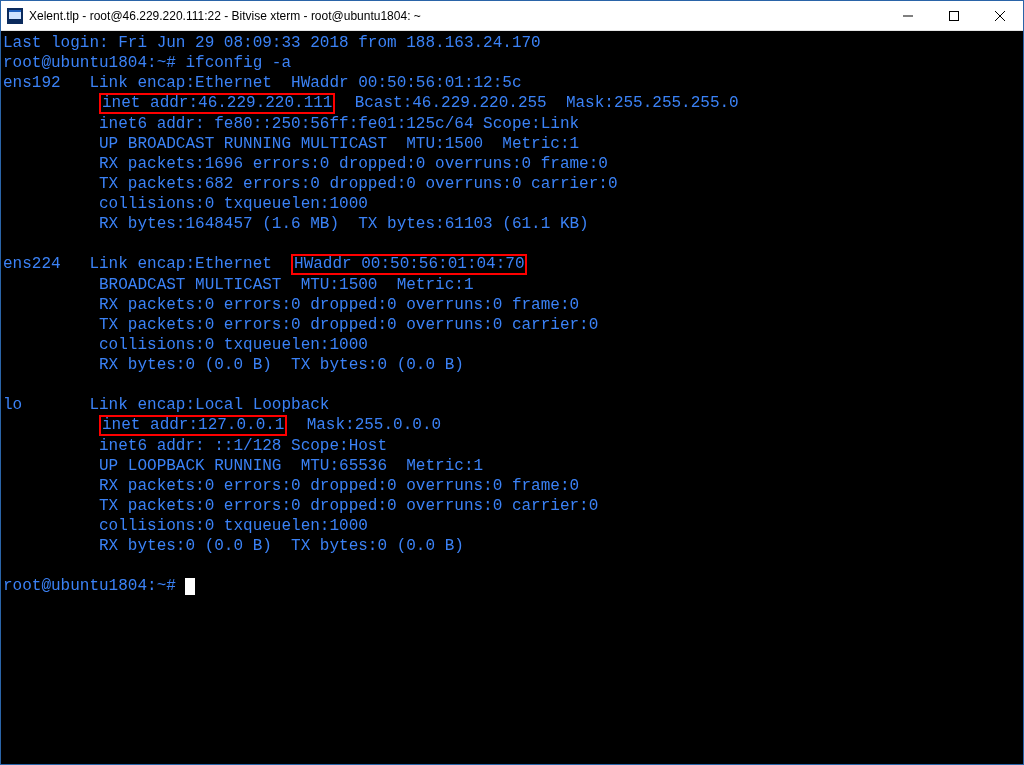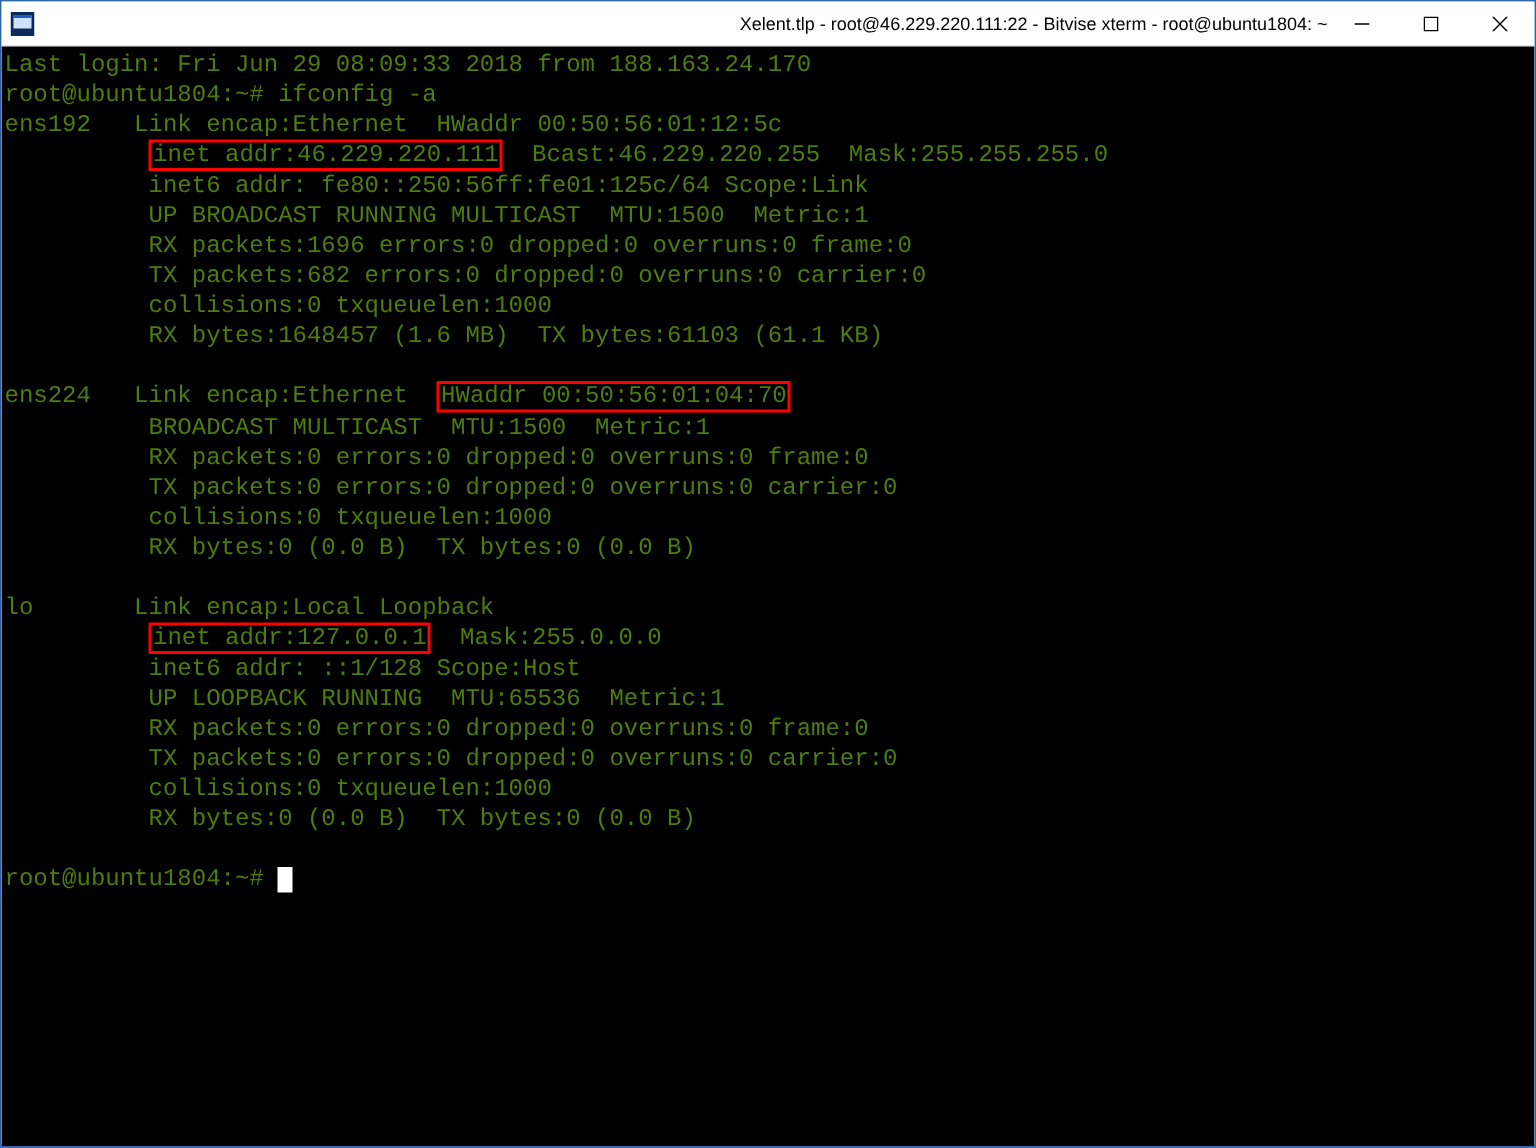--- a/index.html
+++ b/index.html
@@ -22,38 +22,37 @@
     .titlebar .icon {
       width: 16px; height: 16px;
       margin-right: 6px;
       display: inline-flex;
       align-items: center; justify-content: center;
     }
     .titlebar .title-text {
       font-size: 12px;
       color: #000;
       flex: 1;
-      text-align: right;
     }
     .win-controls {
       display: flex;
       height: 100%;
     }
     .win-btn {
       width: 46px;
       height: 100%;
       display: flex;
       align-items: center;
       justify-content: center;
       color: #000;
       font-size: 10px;
     }
     .terminal {
       background: #000;
-      color: #4d7c0f;
+      color: #3b82f6;
       font-family: Consolas, "Courier New", monospace;
       font-size: 16px;
       line-height: 20px;
       height: calc(100% - 30px);
       padding: 2px 2px;
       white-space: pre;
       overflow: hidden;
       position: relative;
     }
     .hl {

